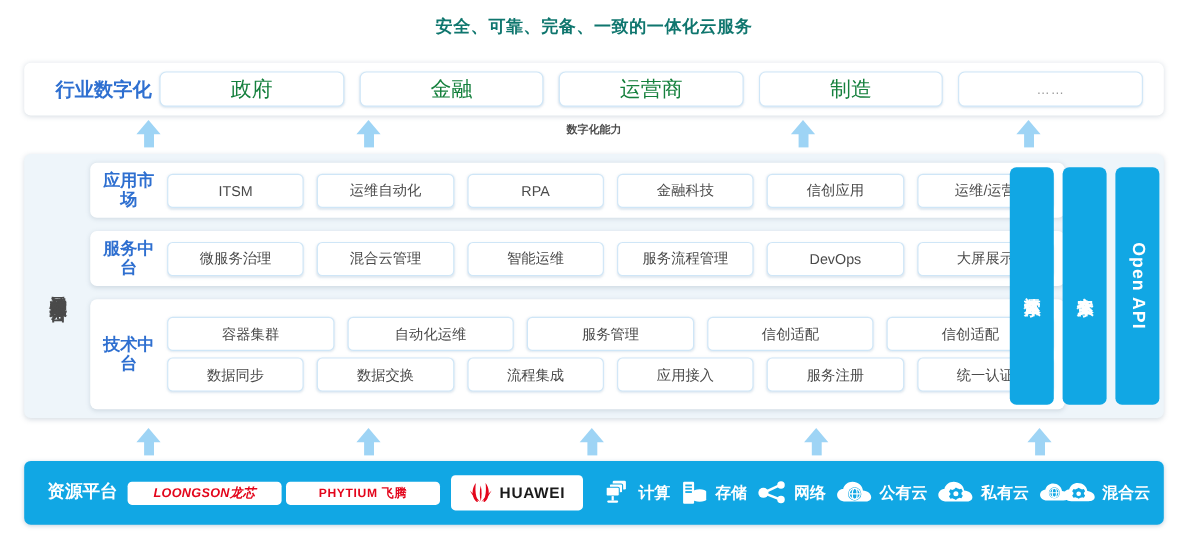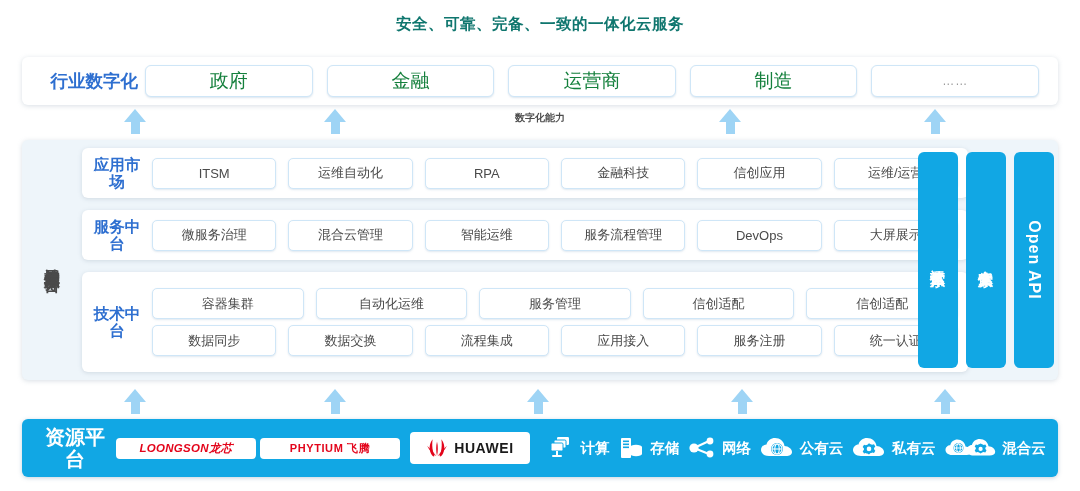--- a/index.html
+++ b/index.html
@@ -104,21 +104,21 @@
   .side-bar.latin span{transform:rotate(90deg);white-space:nowrap;display:block;}
 
   
   #resource-bar{
     position:absolute;left:22px;top:419px;width:1036px;height:58px;
     background:#11a7e4;border-radius:6px;display:flex;align-items:center;
     box-shadow:0 1px 4px rgba(90,130,160,.35);
   }
   #resource-label{
     flex:0 0 74px;width:74px;margin-left:16px;text-align:center;
-    color:#ffffff;font-weight:bold;font-size:20px;line-height:1.12;
+    color:#ffffff;font-weight:bold;font-size:16px;line-height:1.12;
   }
   .logo-stack{display:flex;flex-direction:row;gap:4px;margin-left:4px;}
   .logo-box{
     background:#ffffff;border-radius:4px;height:21px;width:140px;
     display:flex;align-items:center;justify-content:center;
     font-size:11.5px;font-weight:bold;font-style:italic;color:#e3051b;
     letter-spacing:.3px;white-space:nowrap;
   }
   .logo-box.phytium{font-style:normal;letter-spacing:.6px;font-size:11px;}
   .logo-huawei{

